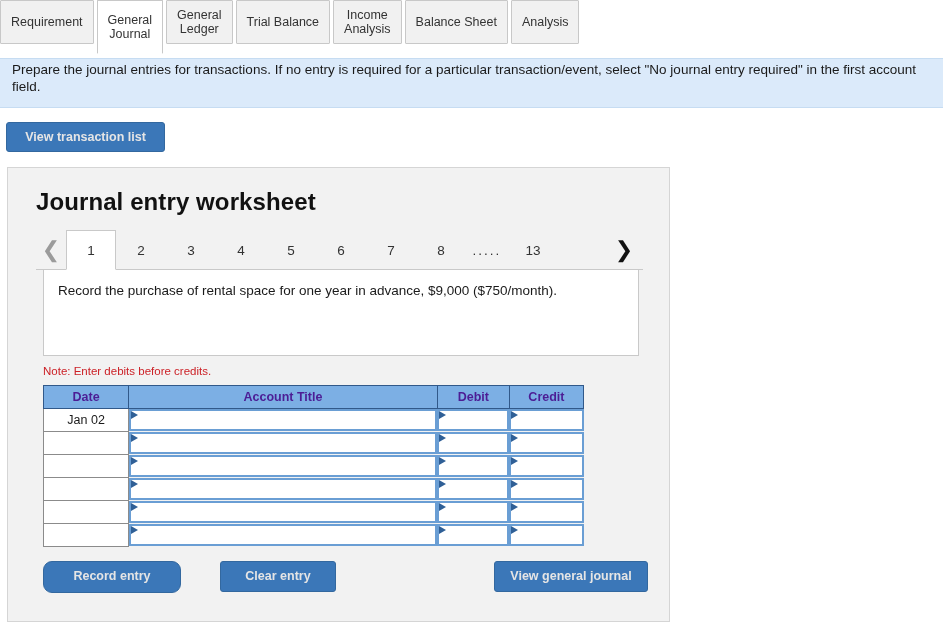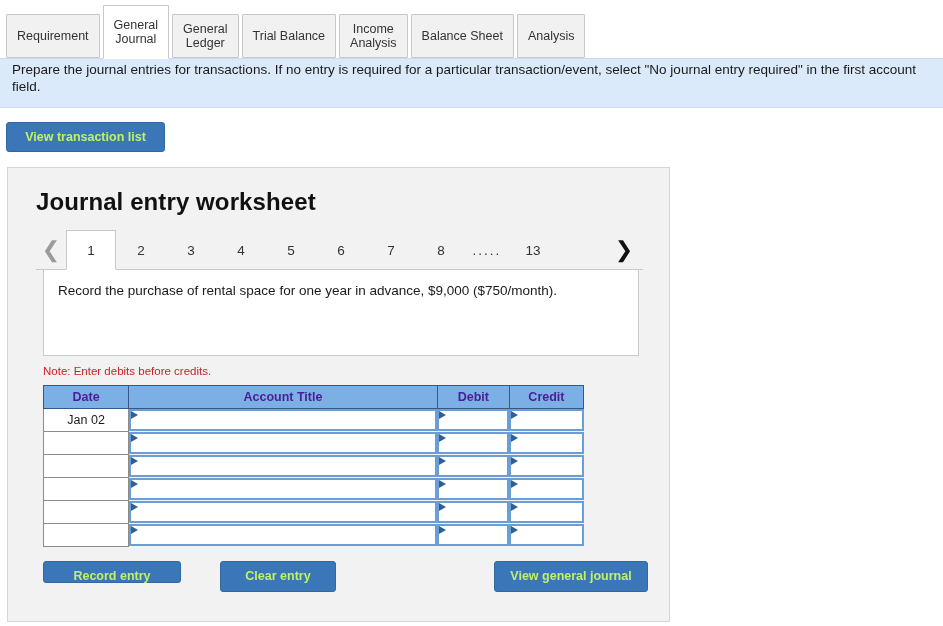--- a/index.html
+++ b/index.html
@@ -17,23 +17,22 @@
   }
 
   
   .tabbar {
     position: relative;
     height: 58px;
     box-sizing: border-box;
   }
   .tabs {
     display: flex;
-    align-items: flex-end;
+    align-items: flex-start;
     height: 58px;
-    padding-left: 6px;
     box-sizing: border-box;
   }
   .tab {
     position: relative;
     box-sizing: border-box;
     border: 1px solid #c8c8c8;
     background: #f1f1f1;
     color: #333333;
     font-size: 12.5px;
     line-height: 14px;
@@ -68,21 +67,21 @@
     color: #1a1a1a;
     min-height: 48px;
   }
 
   
   .btn {
     display: inline-block;
     box-sizing: border-box;
     background: #3b77b8;
     border: 1px solid #33689f;
-    color: #bef264;
+    color: #e5e5e5;
     font-weight: bold;
     font-size: 12.5px;
     text-align: center;
     border-radius: 3px;
     cursor: pointer;
     padding: 7px 12px;
     line-height: 15px;
   }
   .btn-view-tx {
     margin: 14px 0 0 6px;
@@ -247,21 +246,21 @@
     border-bottom: 4px solid transparent;
   }
 
   
   .footer-btns {
     position: relative;
     margin: 14px 0 0 35px;
     width: 605px;
     height: 32px;
   }
-  .btn-record { position: absolute; left: 0px;   top: 0; width: 138px; height: 22px; }
+  .btn-record { position: absolute; left: 0px;   top: 0; width: 138px; height: 32px; border-radius: 9px; }
   .btn-clear  { position: absolute; left: 177px; top: 0; width: 116px; height: 31px; }
   .btn-viewgj { position: absolute; left: 451px; top: 0; width: 154px; height: 31px; }
 </style>
 </head>
 <body>
 
 <div class="tabbar">
   <div class="tabs" id="tabs-container">
       <div class="tab">Requirement</div>
       <div class="tab active">General

